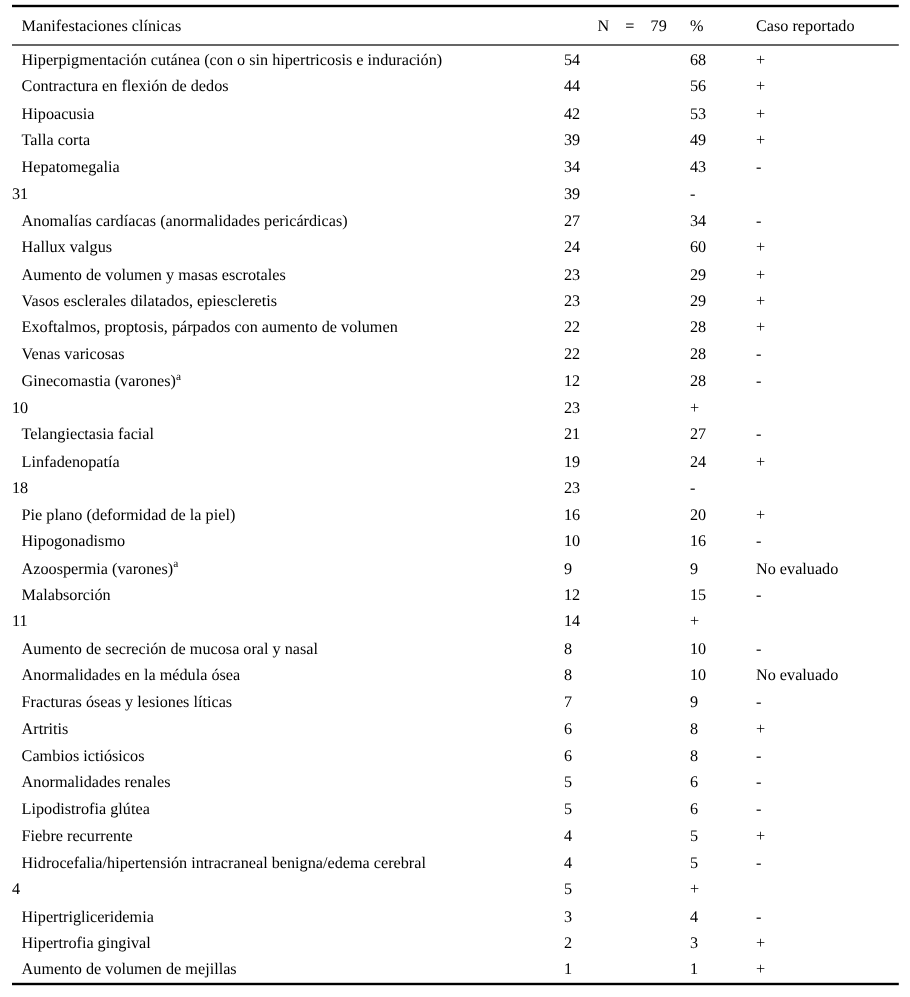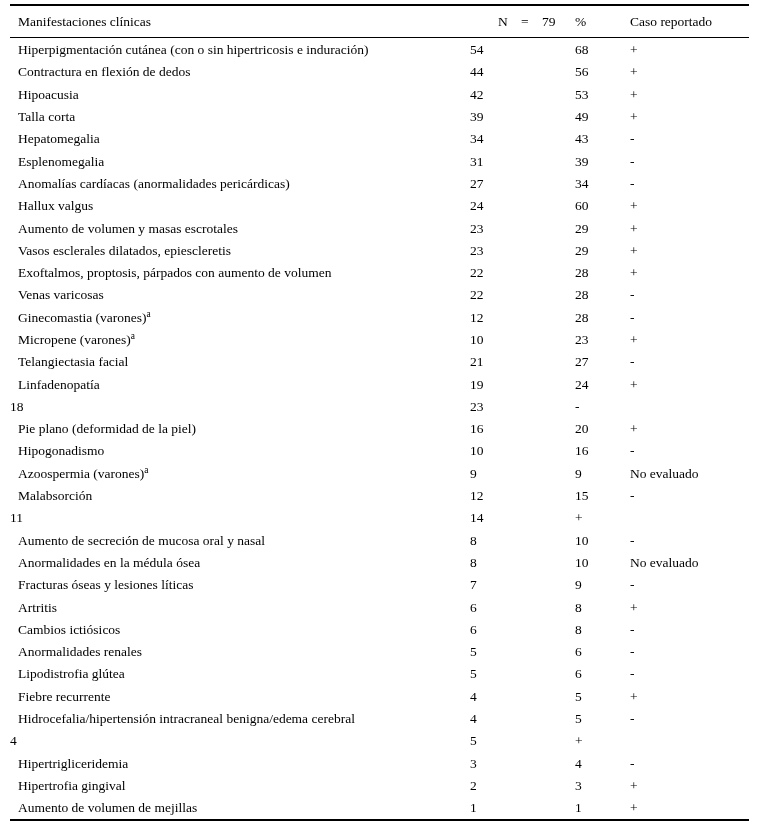--- a/index.html
+++ b/index.html
@@ -103,21 +103,20 @@
   </div>
 
   <div class="data-row">
     <div class="cell label-cell">Hepatomegalia</div>
     <div class="cell">34</div>
     <div class="cell">43</div>
     <div class="cell">-</div>
   </div>
 
   <div class="data-row">
-    <div class="cell label-cell">Esplenomegalia</div>
     <div class="cell">31</div>
     <div class="cell">39</div>
     <div class="cell">-</div>
   </div>
 
   <div class="data-row">
     <div class="cell label-cell">Anomalías cardíacas (anormalidades pericárdicas)</div>
     <div class="cell">27</div>
     <div class="cell">34</div>
     <div class="cell">-</div>
@@ -159,21 +158,20 @@
   </div>
 
   <div class="data-row">
     <div class="cell label-cell">Ginecomastia (varones)<sup>a</sup></div>
     <div class="cell">12</div>
     <div class="cell">28</div>
     <div class="cell">-</div>
   </div>
 
   <div class="data-row">
-    <div class="cell label-cell">Micropene (varones)<sup>a</sup></div>
     <div class="cell">10</div>
     <div class="cell">23</div>
     <div class="cell">+</div>
   </div>
 
   <div class="data-row">
     <div class="cell label-cell">Telangiectasia facial</div>
     <div class="cell">21</div>
     <div class="cell">27</div>
     <div class="cell">-</div>

